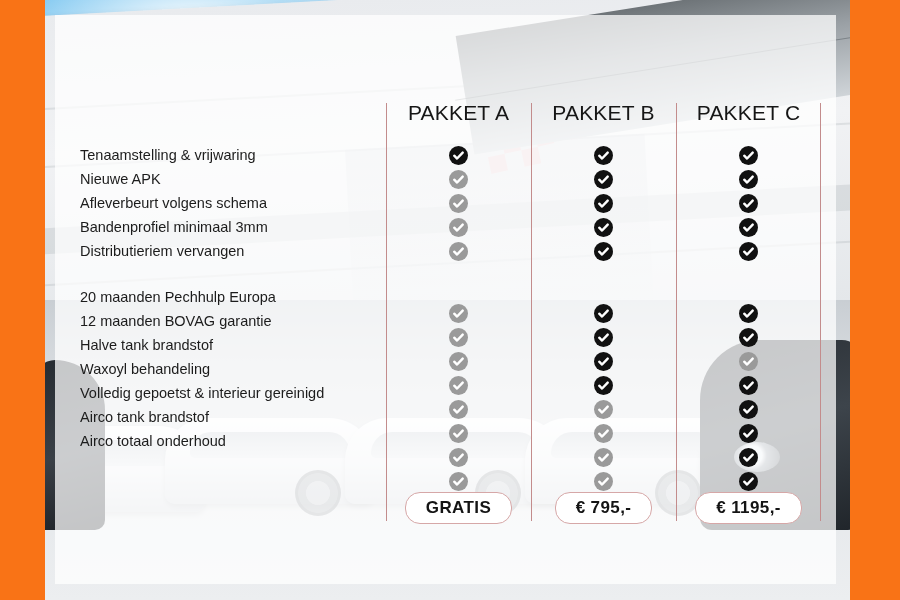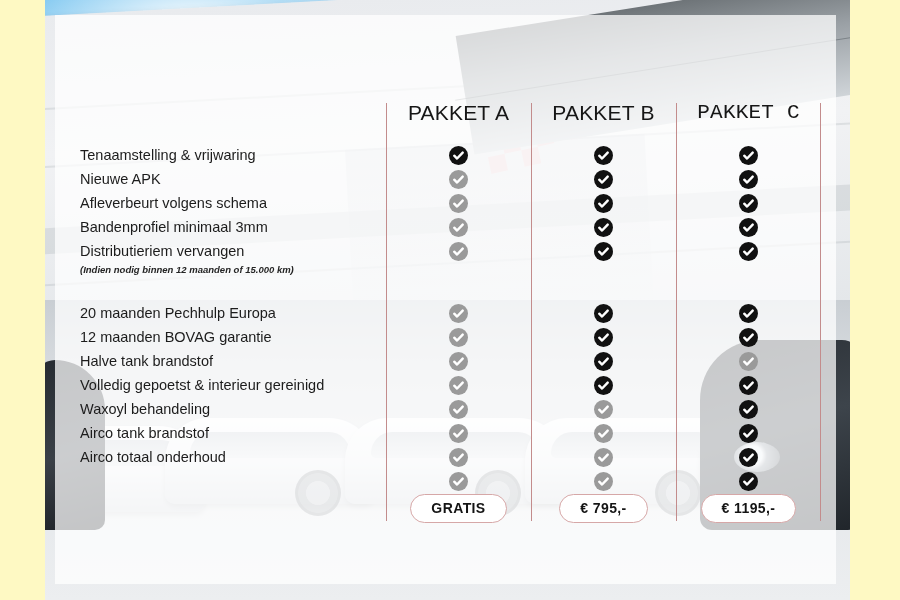--- a/index.html
+++ b/index.html
@@ -13,21 +13,21 @@
     height: 600px;
     overflow: hidden;
     font-family: "Liberation Sans", sans-serif;
   }
 
   
   #stage {
     position: relative;
     width: 900px;
     height: 600px;
-    background: #fef9c3;
+    background: #f97316;
     overflow: hidden;
   }
 
   
   #photo {
     position: absolute;
     left: 45px;
     top: 0px;
     width: 805px;
     height: 600px;
@@ -152,21 +152,21 @@
     top: 86px;
     width: 145px;
     text-align: center;
     font-size: 21px;
     letter-spacing: .2px;
     color: #161616;
     font-family: "Liberation Sans", sans-serif;
   }
   .col-head.h0 { left: 331px; }
   .col-head.h1 { left: 476px; }
-  .col-head.h2 { left: 621px; font-family: Liberation Mono, monospace; }
+  .col-head.h2 { left: 621px; }
 
   
   .features {
     position: absolute;
     left: 25px; top: 128px; width: 300px;
   }
   .feat {
     height: 24px;
     line-height: 24px;
     font-size: 14.5px;
@@ -214,21 +214,21 @@
     display: flex; align-items: center; justify-content: center;
   }
   .pill-wrap.p0 { left: 331px; }
   .pill-wrap.p1 { left: 476px; }
   .pill-wrap.p2 { left: 621px; }
   .pill {
     border: 1px solid #d6a7a7;
     border-radius: 15px;
     background: #ffffff;
     color: #141414;
-    font-size: 14px;
+    font-size: 17px;
     font-weight: bold;
     letter-spacing: .4px;
     padding: 6px 20px 7px;
     line-height: 1;
     white-space: nowrap;
   }
 </style>
 </head>
 <body>
 
@@ -279,27 +279,26 @@
     <div class="col-head h0">PAKKET A</div>
     <div class="col-head h1">PAKKET B</div>
     <div class="col-head h2">PAKKET C</div>
 
     <div class="features">
       <div class="feat">Tenaamstelling &amp; vrijwaring</div>
       <div class="feat">Nieuwe APK</div>
       <div class="feat">Afleverbeurt volgens schema</div>
       <div class="feat">Bandenprofiel minimaal 3mm</div>
       <div class="feat">Distributieriem vervangen</div>
-      <div class="feat-note">(Indien nodig binnen 12 maanden of 15.000 km)</div>
       <div class="feat-gap"></div>
       <div class="feat">20 maanden Pechhulp Europa</div>
       <div class="feat">12 maanden BOVAG garantie</div>
       <div class="feat">Halve tank brandstof</div>
+      <div class="feat">Waxoyl behandeling</div>
       <div class="feat">Volledig gepoetst &amp; interieur gereinigd</div>
-      <div class="feat">Waxoyl behandeling</div>
       <div class="feat">Airco tank brandstof</div>
       <div class="feat">Airco totaal onderhoud</div>
     </div>
 
     <div class="checkcol k0">
         <div class="cell">
           <span class="chk">
             <svg viewBox="0 0 24 24" aria-hidden="true">
               <circle cx="12" cy="12" r="12" fill="#111111"></circle>
               <path d="M6.6 12.3 L10.2 15.8 L17.3 8.3" fill="none" stroke="#ffffff" stroke-width="3.1" stroke-linecap="round" stroke-linejoin="round"></path>

